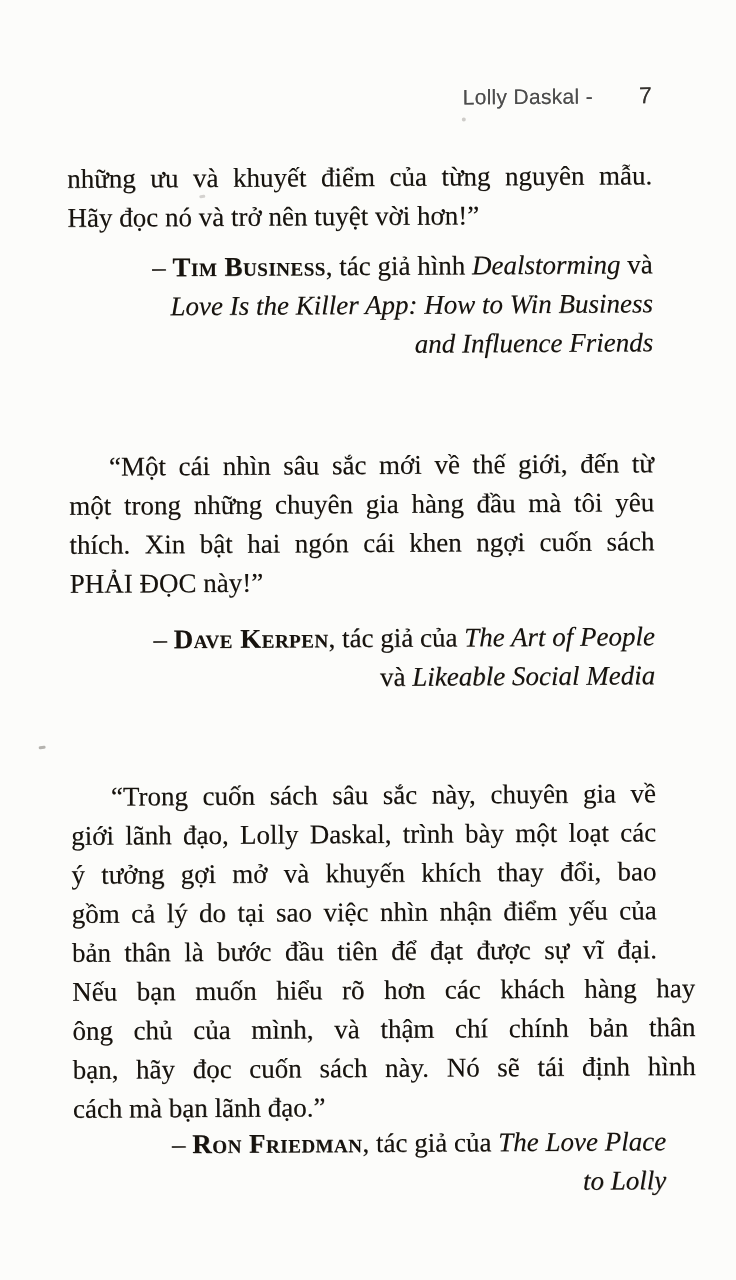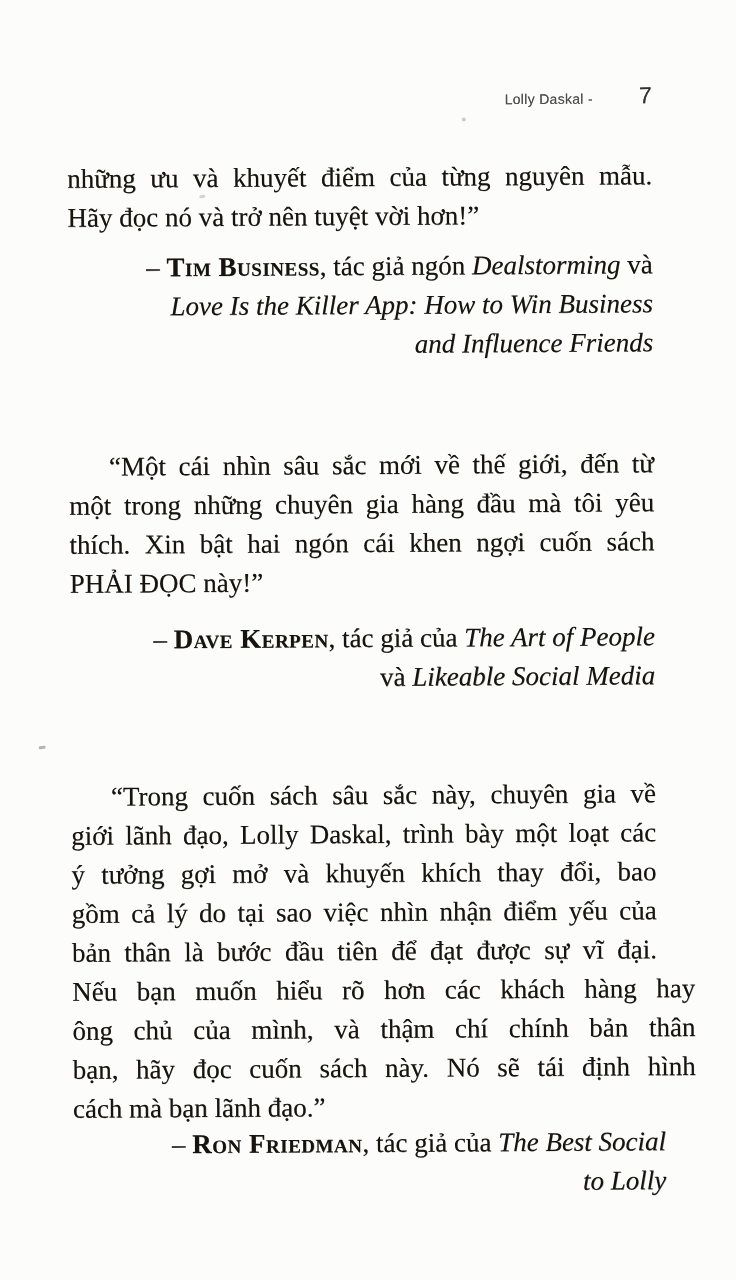--- a/index.html
+++ b/index.html
@@ -17,21 +17,21 @@
     transform-origin:50% 50%;
   }
   
   .header{
     position:absolute;top:84px;left:70px;width:585px;
     display:flex;justify-content:flex-end;align-items:baseline;gap:46px;
     padding-right:8px;
     font-family:"Liberation Sans","DejaVu Sans",sans-serif;
   }
   .running-title{
-    font-size:14px;color:#4d4d4d;letter-spacing:.3px;
+    font-size:21px;color:#4d4d4d;letter-spacing:.3px;
     text-shadow:0 0 .6px rgba(77,77,77,.7);
   }
   .page-number{
     font-size:23px;color:#35322e;
     text-shadow:0 0 .5px rgba(53,50,46,.6);
   }
   
   .para,.attr{
     position:absolute;left:70px;width:585px;
     font-size:27px;line-height:39px;
@@ -75,21 +75,21 @@
       <span class="running-title">Lolly Daskal -</span>
       <span class="page-number">7</span>
     </div>
 
     <div class="para p1">
         <div class="tline first">những ưu và khuyết điểm của từng nguyên mẫu.</div>
         <div class="tline last">Hãy đọc nó và trở nên tuyệt vời hơn!”</div>
       </div>
 
     <div class="attr a1">
-        <div class="aline"><span>– </span><span class="sc-name">Tim Business</span><span>, tác giả ngón </span><span class="it">Dealstorming</span><span> và</span></div>
+        <div class="aline"><span>– </span><span class="sc-name">Tim Business</span><span>, tác giả hình </span><span class="it">Dealstorming</span><span> và</span></div>
         <div class="aline"><span class="it">Love Is the Killer App: How to Win Business</span></div>
         <div class="aline"><span class="it">and Influence Friends</span></div>
       </div>
 
     <div class="para p2 indent">
         <div class="tline first">“Một cái nhìn sâu sắc mới về thế giới, đến từ</div>
         <div class="tline">một trong những chuyên gia hàng đầu mà tôi yêu</div>
         <div class="tline">thích. Xin bật hai ngón cái khen ngợi cuốn sách</div>
         <div class="tline last">PHẢI ĐỌC này!”</div>
       </div>
@@ -105,21 +105,21 @@
         <div class="tline">ý tưởng gợi mở và khuyến khích thay đổi, bao</div>
         <div class="tline">gồm cả lý do tại sao việc nhìn nhận điểm yếu của</div>
         <div class="tline">bản thân là bước đầu tiên để đạt được sự vĩ đại.</div>
         <div class="tline">Nếu bạn muốn hiểu rõ hơn các khách hàng hay</div>
         <div class="tline">ông chủ của mình, và thậm chí chính bản thân</div>
         <div class="tline">bạn, hãy đọc cuốn sách này. Nó sẽ tái định hình</div>
         <div class="tline last">cách mà bạn lãnh đạo.”</div>
       </div>
 
     <div class="attr a3">
-        <div class="aline"><span>– </span><span class="sc-name">Ron Friedman</span><span>, tác giả của </span><span class="it">The Best Social</span></div>
+        <div class="aline"><span>– </span><span class="sc-name">Ron Friedman</span><span>, tác giả của </span><span class="it">The Love Place</span></div>
         <div class="aline"><span class="it">to Lolly</span></div>
       </div>
 
     <div class="artifact art-1"></div>
     <div class="artifact art-2"></div>
     <div class="artifact art-3"></div>
 
   </div>
 </div>
 

